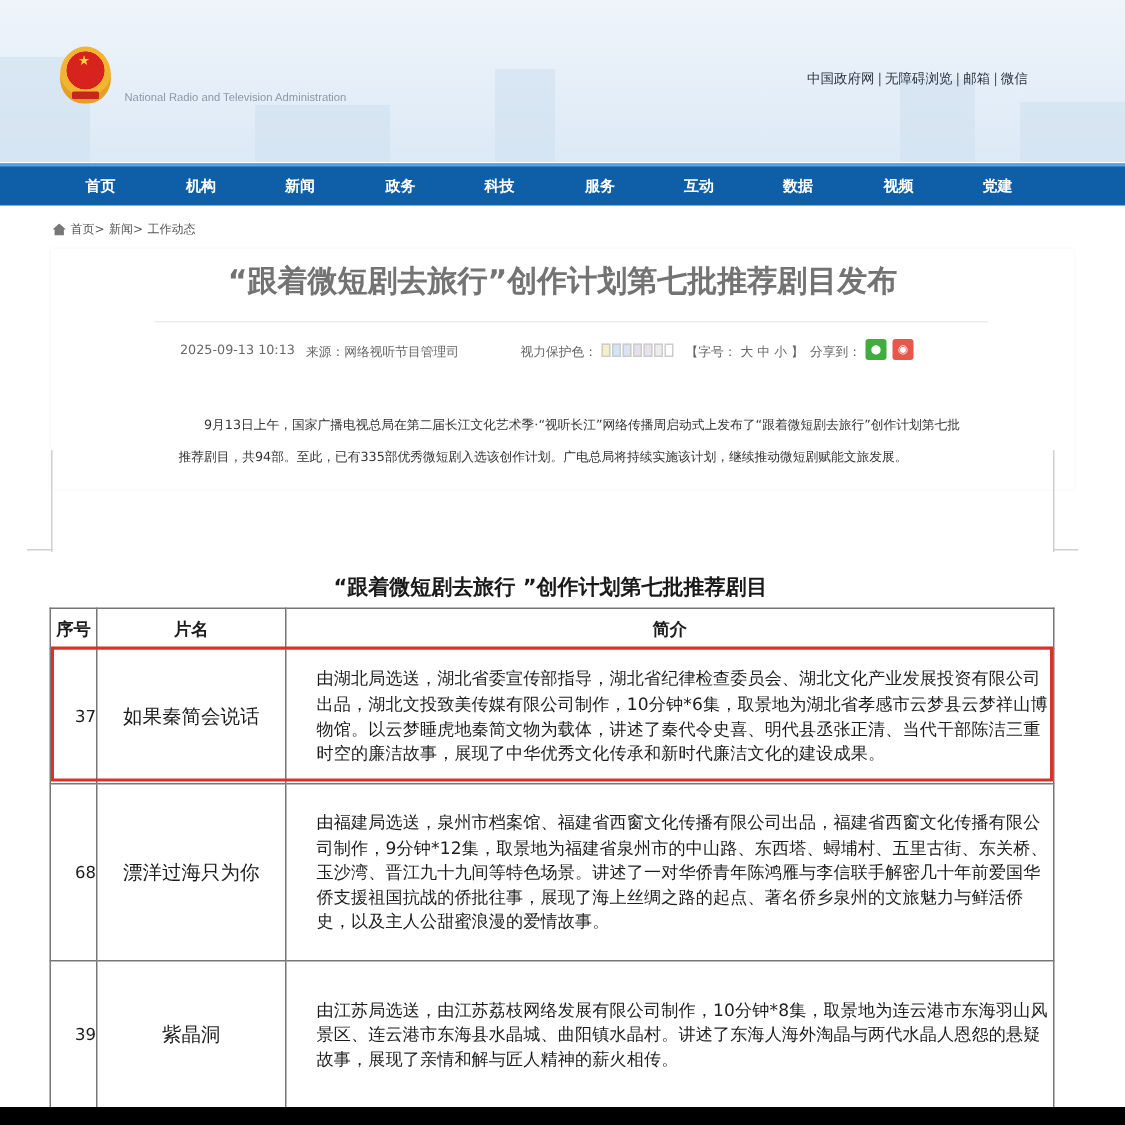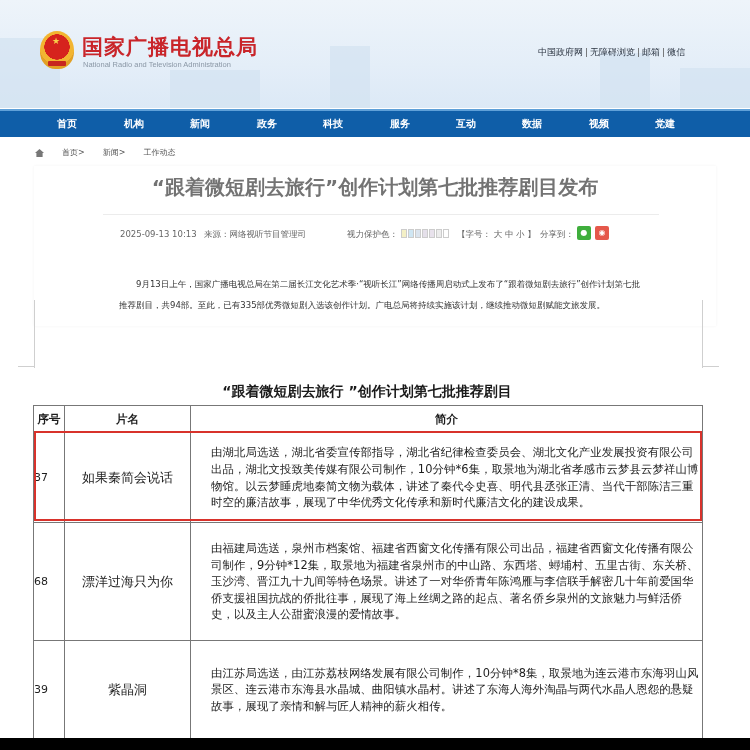--- a/index.html
+++ b/index.html
@@ -38,21 +38,21 @@
   .toplinks .sep { margin: 0 2px; color: #555; }
 
   
   .nav {
     position: absolute; left: 0; top: 109px; width: 750px; height: 28px;
     background: #0f5ea8; border-top: 2px solid #5fa0d8;
   }
   .nav .item { position: absolute; top: 6px; font-size: 10px; font-weight: bold; color: #ffffff; }
 
   
-  .crumb { position: absolute; left: 35px; top: 147px; font-size: 8px; color: #555; display: flex; align-items: center; gap: 18px; }
+  .crumb { position: absolute; left: 35px; top: 147px; font-size: 8px; color: #555; display: flex; align-items: center; gap: 3px; }
   .crumb .home { width: 9px; height: 8px; }
 
   
   .card {
     position: absolute; left: 34px; top: 166px; width: 682px; height: 160px;
     background: #fff; box-shadow: 0 0 3px rgba(0,0,0,.05);
   }
   .title {
     position: absolute; left: 0; top: 174px; width: 750px; text-align: center;
     font-size: 20px; font-weight: bold; color: #737373;
@@ -72,21 +72,21 @@
   .doc-title {
     position: absolute; left: 0; top: 383px; width: 674px; text-align: center;
     font-size: 14px; font-weight: bold; color: #1a1a1a; margin-left: 30px;
   }
   table.list {
     position: absolute; left: 33px; top: 405px; width: 670px; border-collapse: collapse;
     font-size: 11px; color: #1d1d1d;
   }
   table.list th, table.list td { border: 1px solid #777; }
   table.list th { height: 27px; font-size: 11.5px; font-weight: bold; }
-  table.list td.num { text-align: left; width: 31px; font-size: 11px; }
+  table.list td.num { text-align: right; width: 31px; font-size: 11px; }
   table.list td.name { text-align: center; width: 126px; font-size: 13px; }
   table.list td.desc { padding: 4px 2px 4px 20px; line-height: 16.6px; font-size: 11.4px; letter-spacing: .1px; }
   table.list tr.r37 td { height: 90px; }
   table.list tr.r38 td { height: 118px; }
   table.list tr.r39 td { height: 98px; }
   .highlight {
     position: absolute; left: 34px; top: 431px; width: 668px; height: 90px;
     border: 2px solid #d8322b; pointer-events: none;
   }
   .bottom-bar { position: absolute; left: 0; top: 738px; width: 750px; height: 12px; background: #000; }
@@ -98,21 +98,20 @@
   <div class="bld" style="left:0;width:60px;height:70px;"></div>
   <div class="bld" style="left:170px;width:90px;height:38px;"></div>
   <div class="bld" style="left:330px;width:40px;height:62px;"></div>
   <div class="bld" style="left:600px;width:50px;height:55px;"></div>
   <div class="bld" style="left:680px;width:70px;height:40px;"></div>
 
   <div class="emblem">
     <span class="star">★</span>
     <span class="base"></span>
   </div>
-  <div class="logo-cn">国家广播电视总局</div>
   <div class="logo-en">National Radio and Television Administration</div>
 
 
   <div class="toplinks">
     <span>中国政府网</span><span class="sep">|</span><span>无障碍浏览</span><span class="sep">|</span><span>邮箱</span><span class="sep">|</span><span>微信</span>
   </div>
 </div>
 
 <div class="nav">
   <span class="item" style="left:57px">首页</span>

